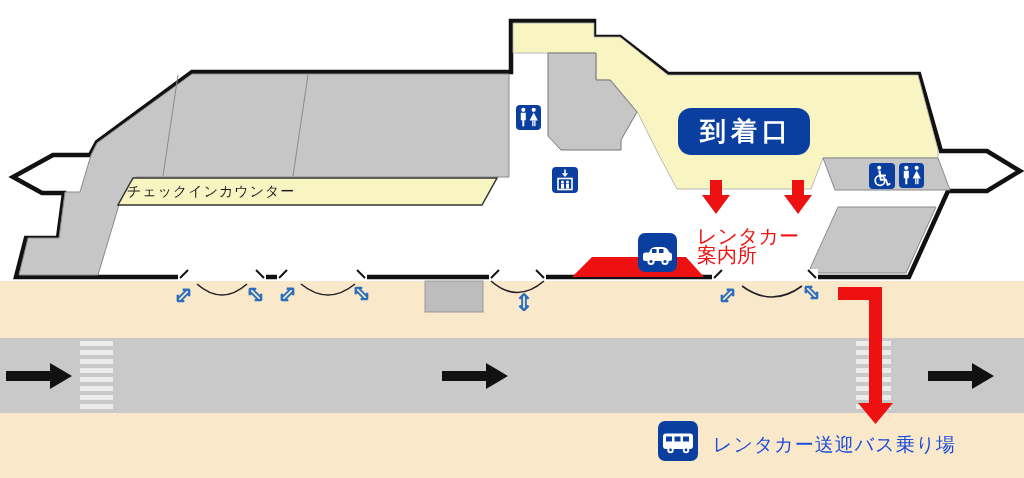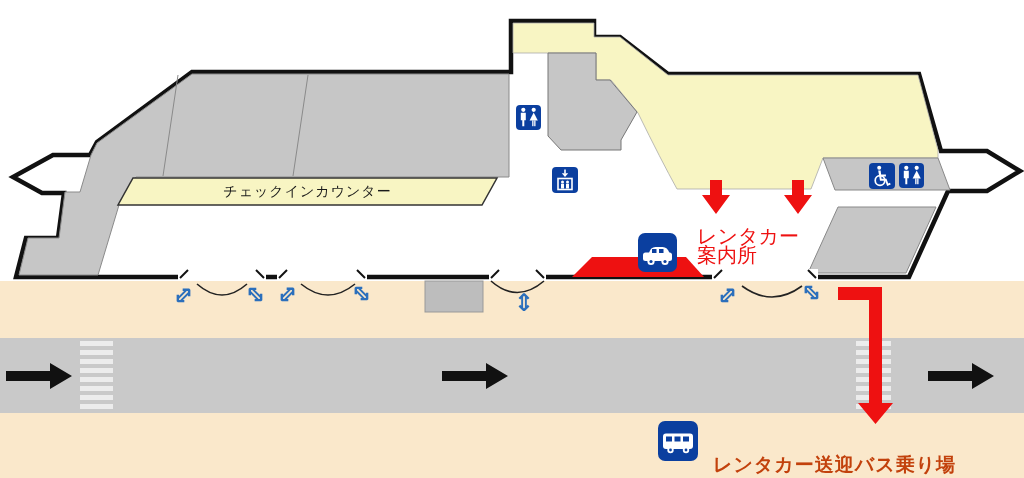--- a/index.html
+++ b/index.html
@@ -3,36 +3,36 @@
 <meta charset="utf-8">
 <style>
   html,body{margin:0;padding:0;background:#ffffff;}
   .stage{
     position:relative;width:1024px;height:478px;overflow:hidden;background:#ffffff;
     font-family:"Liberation Sans","DejaVu Sans",sans-serif;
   }
   .stage svg{position:absolute;left:0;top:0;}
   .label{position:absolute;white-space:nowrap;}
   .checkin-label{
-    left:133px;top:183px;width:349px;text-align:center;
+    left:127px;top:183px;width:349px;
     font-size:14px;color:#1a1a1a;letter-spacing:1px;
   }
   .arrival-badge{
     position:absolute;left:678px;top:108px;width:132px;height:47px;
     background:#0b3f9f;border-radius:13px;
     display:flex;align-items:center;justify-content:center;
   }
   .arrival-badge span{
     color:#ffffff;font-size:26px;font-weight:bold;letter-spacing:5px;margin-left:5px;
   }
   .rental-info-label{
     left:697px;top:227px;font-size:20px;line-height:19px;color:#ee1111;
   }
   .busstop-label{
-    left:713px;top:452px;font-size:19px;font-weight:bold;color:#c2410c;letter-spacing:1px;
+    left:713px;top:432px;font-size:19px;font-weight:normal;color:#1d4ed8;letter-spacing:1px;
   }
   .door-arrow{
     position:absolute;width:24px;height:32px;text-align:center;line-height:32px;
     color:#2b6fbc;font-size:24px;font-weight:bold;font-family:"DejaVu Sans",sans-serif;
   }
   .rot45{transform:rotate(45deg);}
   .rot-45{transform:rotate(-45deg);}
 </style>
 </head>
 <body>
@@ -181,20 +181,23 @@
     <rect x="25" y="15.5" width="6" height="5" fill="#0b3f9f"></rect>
     <circle cx="12.5" cy="29" r="3.2" fill="#fff"></circle>
         <circle cx="12.5" cy="29" r="1.4" fill="#0b3f9f"></circle>
     <circle cx="28" cy="29" r="3.2" fill="#fff"></circle>
         <circle cx="28" cy="29" r="1.4" fill="#0b3f9f"></circle>
   </g>
 </svg>
 
 <div class="label checkin-label">チェックインカウンター</div>
 
+<div class="arrival-badge">
+  <span>到着口</span>
+</div>
 
 <div class="label rental-info-label">
   <div>レンタカー</div>
   <div>案内所</div>
 </div>
 
 <div class="label busstop-label">レンタカー送迎バス乗り場</div>
 
 <span class="door-arrow rot45" style="left:171px;top:280px;">⇕</span>
 <span class="door-arrow rot-45" style="left:244px;top:279px;">⇕</span>

